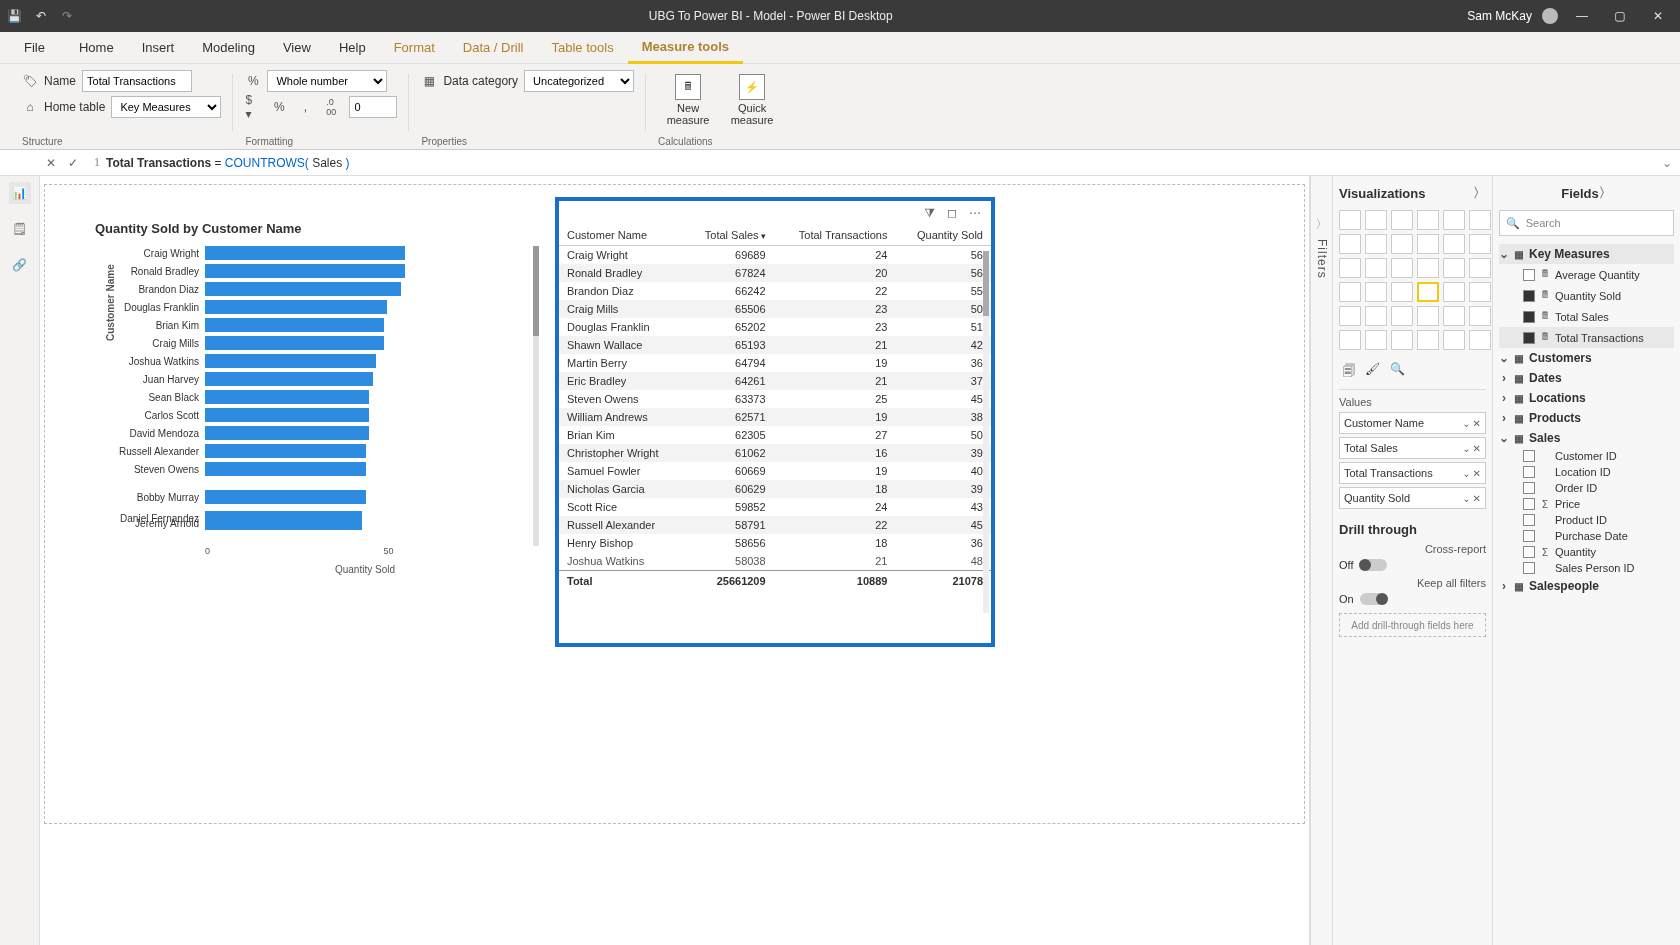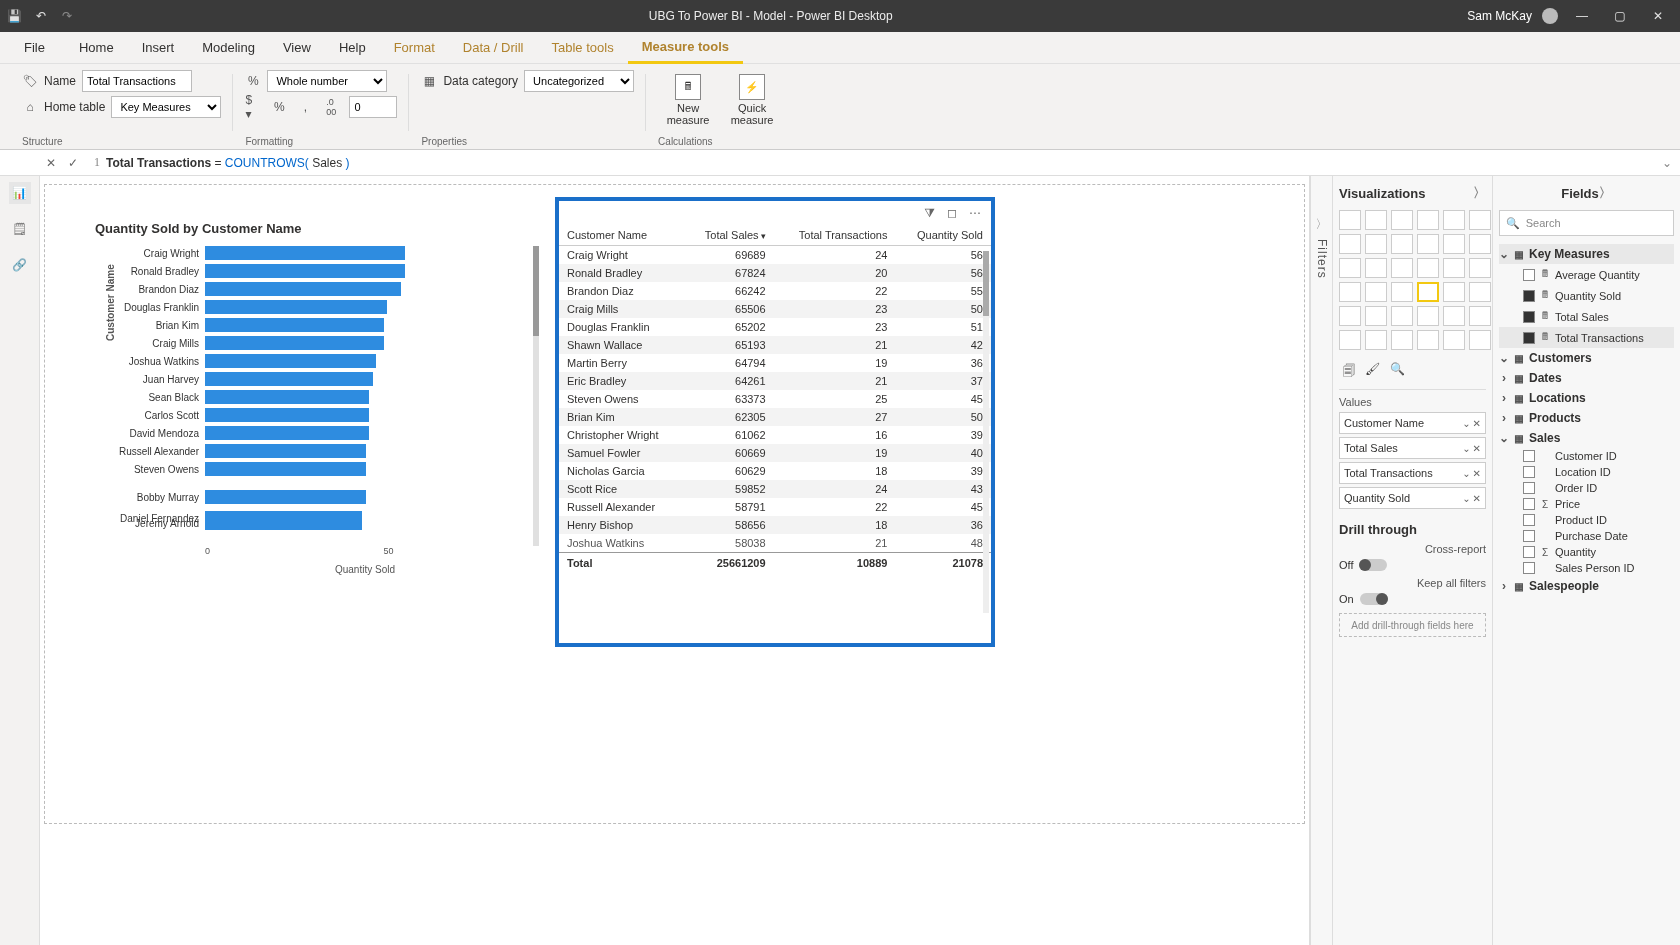--- a/index.html
+++ b/index.html
@@ -359,20 +359,26 @@
                 <td class="num">21</td>
                 <td class="num">37</td>
               </tr>
               <tr>
                 <td>Steven Owens</td>
                 <td class="num">63373</td>
                 <td class="num">25</td>
                 <td class="num">45</td>
               </tr>
               <tr>
+                <td>William Andrews</td>
+                <td class="num">62571</td>
+                <td class="num">19</td>
+                <td class="num">38</td>
+              </tr>
+              <tr>
                 <td>Brian Kim</td>
                 <td class="num">62305</td>
                 <td class="num">27</td>
                 <td class="num">50</td>
               </tr>
               <tr>
                 <td>Christopher Wright</td>
                 <td class="num">61062</td>
                 <td class="num">16</td>
                 <td class="num">39</td>

